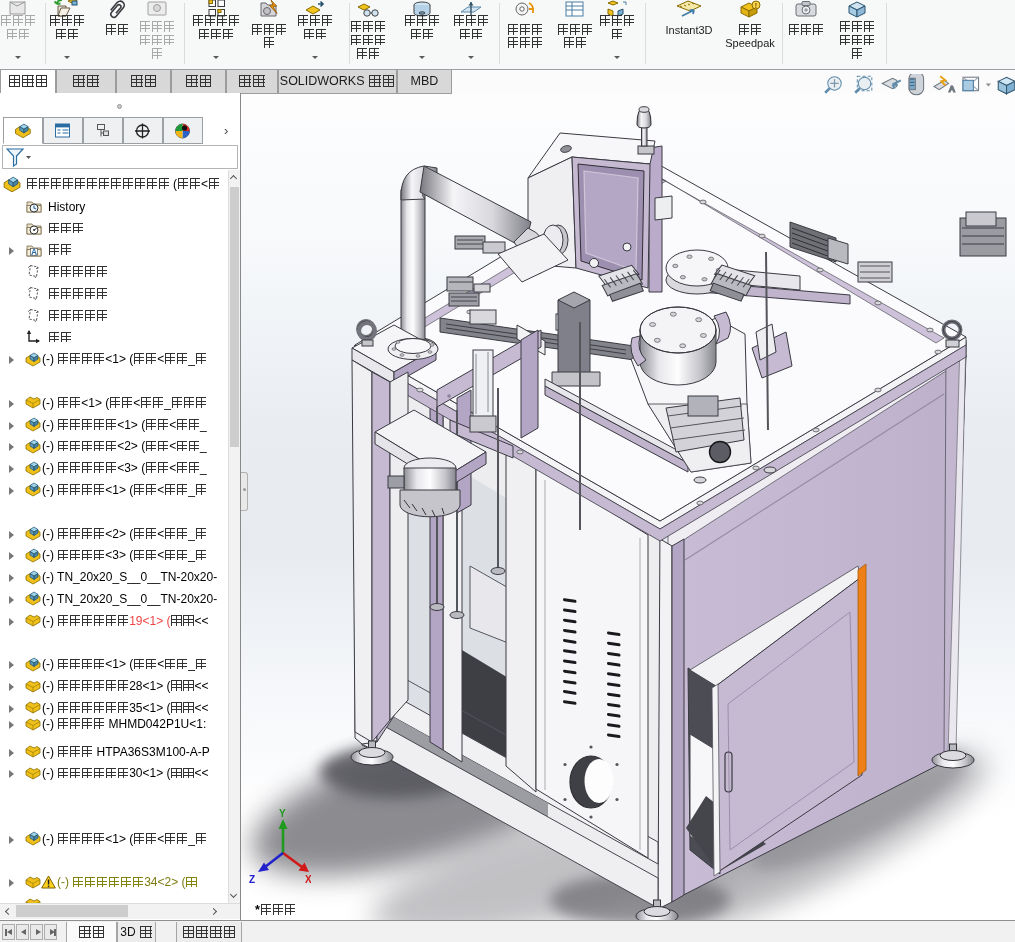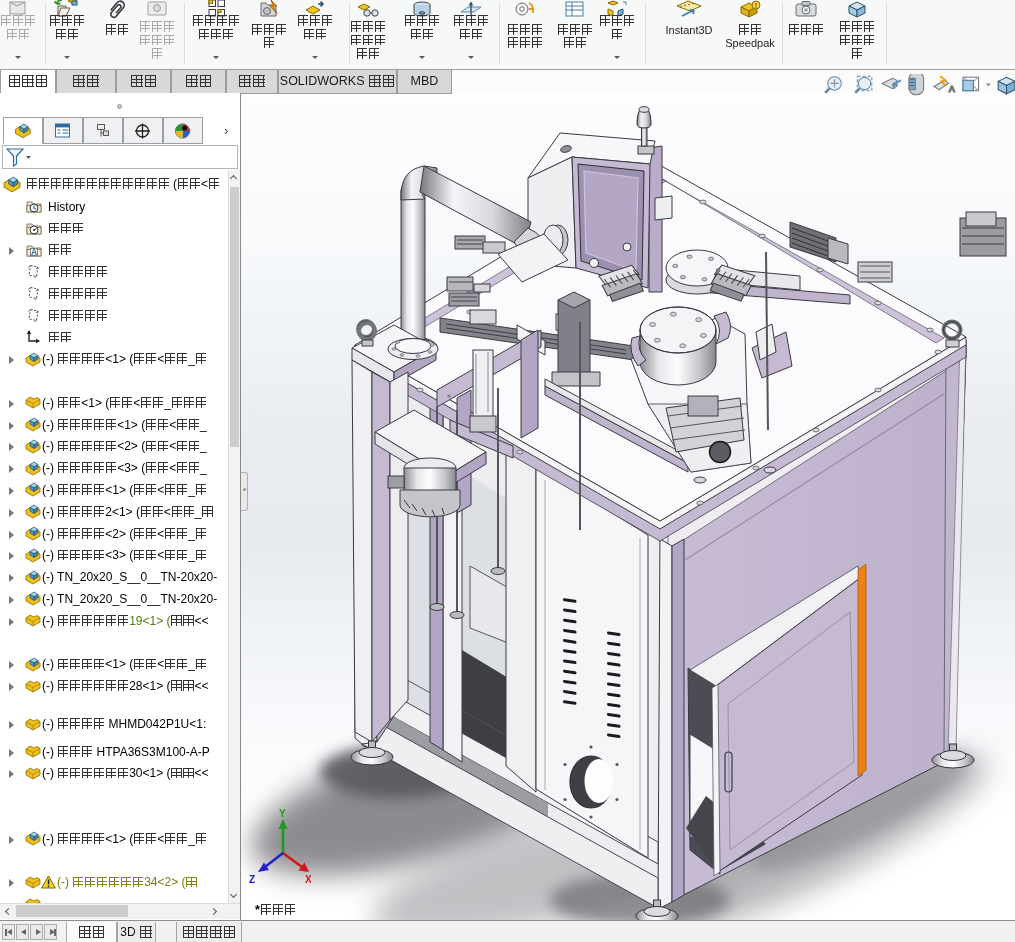--- a/index.html
+++ b/index.html
@@ -801,30 +801,20 @@
         <div class="row" style="top:309.9px;width:228px">
           <span class="ar"></span>
           <span class="ic" style="left:25px"><svg width="16" height="15" viewBox="0 0 16 15">
               <path d="M1 6 L5 3.5 L9 5.5 L12 4 L15 6 L15 10 L8 14 L1 10 Z" fill="#f0c01a" stroke="#8a6d00" stroke-width=".8"></path>
               <path d="M5 3.5 L9 1 L13 3.5 L9 6 Z" fill="#9fd4ec" stroke="#24506b" stroke-width=".7"></path>
               <path d="M5 3.5 L5 7 L9 9.5 L9 6 Z" fill="#5d9cbe" stroke="#24506b" stroke-width=".7"></path>
               <path d="M9 9.5 L13 7 L13 3.5 L9 6 Z" fill="#4886a8" stroke="#24506b" stroke-width=".7"></path>
             </svg></span>
           <span class="tx" style="left:42px"><span style="color:#000">(-) </span><i class="z"></i><i class="z"></i><i class="z"></i><i class="z"></i><span style="color:#000">&lt;1&gt; (</span><i class="z"></i><i class="z"></i><span style="color:#000">&lt;</span><i class="z"></i><i class="z"></i><span style="color:#000">_</span><i class="z"></i></span>
         </div>
-        <div class="row" style="top:331.7px;width:228px">
-          <span class="ar"></span>
-          <span class="ic" style="left:25px"><svg width="16" height="15" viewBox="0 0 16 15">
-              <path d="M1 6 L5 3.5 L9 5.5 L12 4 L15 6 L15 10 L8 14 L1 10 Z" fill="#f0c01a" stroke="#8a6d00" stroke-width=".8"></path>
-              <path d="M5 3.5 L9 1 L13 3.5 L9 6 Z" fill="#9fd4ec" stroke="#24506b" stroke-width=".7"></path>
-              <path d="M5 3.5 L5 7 L9 9.5 L9 6 Z" fill="#5d9cbe" stroke="#24506b" stroke-width=".7"></path>
-              <path d="M9 9.5 L13 7 L13 3.5 L9 6 Z" fill="#4886a8" stroke="#24506b" stroke-width=".7"></path>
-            </svg></span>
-          <span class="tx" style="left:42px"><span style="color:#000">(-) </span><i class="z"></i><i class="z"></i><i class="z"></i><i class="z"></i><span style="color:#000">2&lt;1&gt; (</span><i class="z"></i><i class="z"></i><span style="color:#000">&lt;</span><i class="z"></i><i class="z"></i><span style="color:#000">_</span><i class="z"></i></span>
-        </div>
         <div class="row" style="top:353.5px;width:228px">
           <span class="ar"></span>
           <span class="ic" style="left:25px"><svg width="16" height="15" viewBox="0 0 16 15">
               <path d="M1 6 L5 3.5 L9 5.5 L12 4 L15 6 L15 10 L8 14 L1 10 Z" fill="#f0c01a" stroke="#8a6d00" stroke-width=".8"></path>
               <path d="M5 3.5 L9 1 L13 3.5 L9 6 Z" fill="#9fd4ec" stroke="#24506b" stroke-width=".7"></path>
               <path d="M5 3.5 L5 7 L9 9.5 L9 6 Z" fill="#5d9cbe" stroke="#24506b" stroke-width=".7"></path>
               <path d="M9 9.5 L13 7 L13 3.5 L9 6 Z" fill="#4886a8" stroke="#24506b" stroke-width=".7"></path>
             </svg></span>
           <span class="tx" style="left:42px"><span style="color:#000">(-) </span><i class="z"></i><i class="z"></i><i class="z"></i><i class="z"></i><span style="color:#000">&lt;2&gt; (</span><i class="z"></i><i class="z"></i><span style="color:#000">&lt;</span><i class="z"></i><i class="z"></i><span style="color:#000">_</span><i class="z"></i></span>
         </div>
@@ -857,39 +847,47 @@
               <path d="M9 9.5 L13 7 L13 3.5 L9 6 Z" fill="#4886a8" stroke="#24506b" stroke-width=".7"></path>
             </svg></span>
           <span class="tx" style="left:42px"><span style="color:#000">(-) TN_20x20_S__0__TN-20x20-</span></span>
         </div>
         <div class="row" style="top:440.7px;width:228px">
           <span class="ar"></span>
           <span class="ic" style="left:25px"><svg width="16" height="14" viewBox="0 0 16 14">
               <path d="M1 5 L5 2 L9 4 L12 2.5 L15 4.5 L15 9 L8 13 L1 9 Z" fill="#f0c01a" stroke="#8a6d00" stroke-width=".8"></path>
               <path d="M1 5 L8 8.5 L15 4.5 M8 8.5 L8 13" fill="none" stroke="#8a6d00" stroke-width=".6"></path>
             </svg></span>
-          <span class="tx" style="left:42px"><span style="color:#000">(-) </span><i class="z"></i><i class="z"></i><i class="z"></i><i class="z"></i><i class="z"></i><i class="z"></i><span style="color:#4d7c0f">19&lt;1&gt; (</span><i class="z"></i><i class="z"></i><span style="color:#000">&lt;&lt;</span></span>
+          <span class="tx" style="left:42px"><span style="color:#000">(-) </span><i class="z"></i><i class="z"></i><i class="z"></i><i class="z"></i><i class="z"></i><i class="z"></i><span style="color:#ef4444">19&lt;1&gt; (</span><i class="z"></i><i class="z"></i><span style="color:#000">&lt;&lt;</span></span>
         </div>
         <div class="row" style="top:484.3px;width:228px">
           <span class="ar"></span>
           <span class="ic" style="left:25px"><svg width="16" height="15" viewBox="0 0 16 15">
               <path d="M1 6 L5 3.5 L9 5.5 L12 4 L15 6 L15 10 L8 14 L1 10 Z" fill="#f0c01a" stroke="#8a6d00" stroke-width=".8"></path>
               <path d="M5 3.5 L9 1 L13 3.5 L9 6 Z" fill="#9fd4ec" stroke="#24506b" stroke-width=".7"></path>
               <path d="M5 3.5 L5 7 L9 9.5 L9 6 Z" fill="#5d9cbe" stroke="#24506b" stroke-width=".7"></path>
               <path d="M9 9.5 L13 7 L13 3.5 L9 6 Z" fill="#4886a8" stroke="#24506b" stroke-width=".7"></path>
             </svg></span>
           <span class="tx" style="left:42px"><span style="color:#000">(-) </span><i class="z"></i><i class="z"></i><i class="z"></i><i class="z"></i><span style="color:#000">&lt;1&gt; (</span><i class="z"></i><i class="z"></i><span style="color:#000">&lt;</span><i class="z"></i><i class="z"></i><span style="color:#000">_</span><i class="z"></i></span>
         </div>
         <div class="row" style="top:506.1px;width:228px">
           <span class="ar"></span>
           <span class="ic" style="left:25px"><svg width="16" height="14" viewBox="0 0 16 14">
               <path d="M1 5 L5 2 L9 4 L12 2.5 L15 4.5 L15 9 L8 13 L1 9 Z" fill="#f0c01a" stroke="#8a6d00" stroke-width=".8"></path>
               <path d="M1 5 L8 8.5 L15 4.5 M8 8.5 L8 13" fill="none" stroke="#8a6d00" stroke-width=".6"></path>
             </svg></span>
           <span class="tx" style="left:42px"><span style="color:#000">(-) </span><i class="z"></i><i class="z"></i><i class="z"></i><i class="z"></i><i class="z"></i><i class="z"></i><span style="color:#000">28&lt;1&gt; (</span><i class="z"></i><i class="z"></i><span style="color:#000">&lt;&lt;</span></span>
+        </div>
+        <div class="row" style="top:527.9px;width:228px">
+          <span class="ar"></span>
+          <span class="ic" style="left:25px"><svg width="16" height="14" viewBox="0 0 16 14">
+              <path d="M1 5 L5 2 L9 4 L12 2.5 L15 4.5 L15 9 L8 13 L1 9 Z" fill="#f0c01a" stroke="#8a6d00" stroke-width=".8"></path>
+              <path d="M1 5 L8 8.5 L15 4.5 M8 8.5 L8 13" fill="none" stroke="#8a6d00" stroke-width=".6"></path>
+            </svg></span>
+          <span class="tx" style="left:42px"><span style="color:#000">(-) </span><i class="z"></i><i class="z"></i><i class="z"></i><i class="z"></i><i class="z"></i><i class="z"></i><span style="color:#000">35&lt;1&gt; (</span><i class="z"></i><i class="z"></i><span style="color:#000">&lt;&lt;</span></span>
         </div>
         <div class="row" style="top:544px;width:228px">
           <span class="ar"></span>
           <span class="ic" style="left:25px"><svg width="16" height="14" viewBox="0 0 16 14">
               <path d="M1 5 L5 2 L9 4 L12 2.5 L15 4.5 L15 9 L8 13 L1 9 Z" fill="#f0c01a" stroke="#8a6d00" stroke-width=".8"></path>
               <path d="M1 5 L8 8.5 L15 4.5 M8 8.5 L8 13" fill="none" stroke="#8a6d00" stroke-width=".6"></path>
             </svg></span>
           <span class="tx" style="left:42px"><span style="color:#000">(-) </span><i class="z"></i><i class="z"></i><i class="z"></i><i class="z"></i><span style="color:#000"> MHMD042P1U&lt;1:</span></span>
         </div>
         <div class="row" style="top:571.5px;width:228px">

